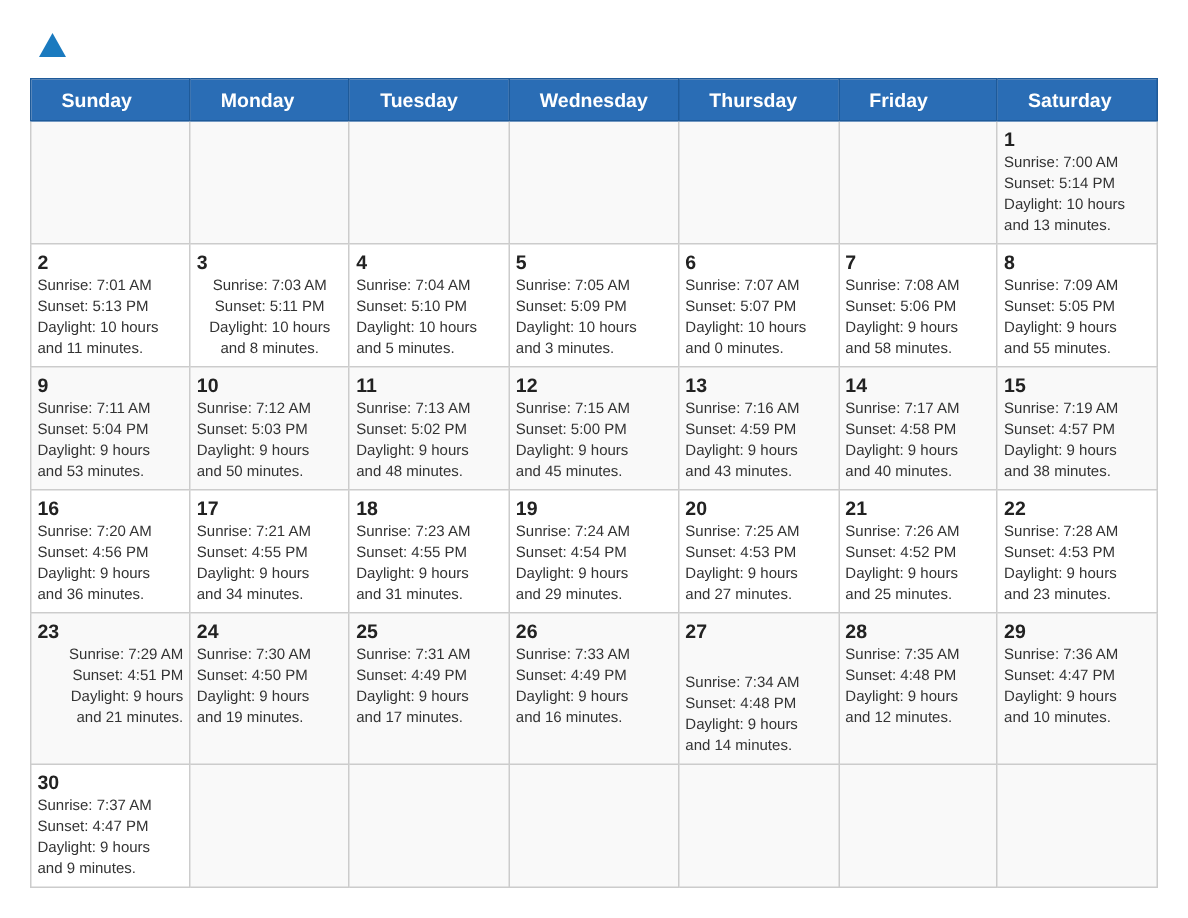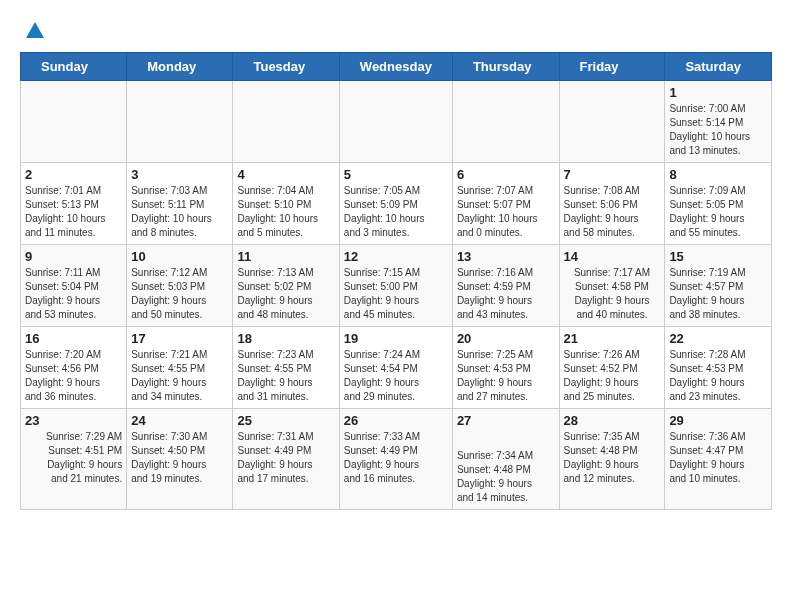--- a/index.html
+++ b/index.html
@@ -142,21 +142,21 @@
       <tr>
         <td>
           <span class="day-num">2</span>
           <div class="day-info" style="white-space: pre-line;">Sunrise: 7:01 AM
 Sunset: 5:13 PM
 Daylight: 10 hours
 and 11 minutes.</div>
         </td>
         <td>
           <span class="day-num">3</span>
-          <div class="day-info" style="white-space: pre-line;">Sunrise: 7:03 AM
+          <div class="day-info" style="white-space: pre-line; text-align: center;">Sunrise: 7:03 AM
 Sunset: 5:11 PM
 Daylight: 10 hours
 and 8 minutes.</div>
         </td>
         <td>
           <span class="day-num">4</span>
           <div class="day-info" style="white-space: pre-line;">Sunrise: 7:04 AM
 Sunset: 5:10 PM
 Daylight: 10 hours
 and 5 minutes.</div>
@@ -221,21 +221,21 @@
         </td>
         <td>
           <span class="day-num">13</span>
           <div class="day-info" style="white-space: pre-line;">Sunrise: 7:16 AM
 Sunset: 4:59 PM
 Daylight: 9 hours
 and 43 minutes.</div>
         </td>
         <td>
           <span class="day-num">14</span>
-          <div class="day-info" style="white-space: pre-line; text-align: center;">Sunrise: 7:17 AM
+          <div class="day-info" style="white-space: pre-line;">Sunrise: 7:17 AM
 Sunset: 4:58 PM
 Daylight: 9 hours
 and 40 minutes.</div>
         </td>
         <td>
           <span class="day-num">15</span>
           <div class="day-info" style="white-space: pre-line;">Sunrise: 7:19 AM
 Sunset: 4:57 PM
 Daylight: 9 hours
 and 38 minutes.</div>
@@ -335,15 +335,30 @@
 Daylight: 9 hours
 and 12 minutes.</div>
         </td>
         <td>
           <span class="day-num">29</span>
           <div class="day-info" style="white-space: pre-line;">Sunrise: 7:36 AM
 Sunset: 4:47 PM
 Daylight: 9 hours
 and 10 minutes.</div>
         </td>
+      </tr>
+      <tr>
+        <td>
+          <span class="day-num">30</span>
+          <div class="day-info" style="white-space: pre-line;">Sunrise: 7:37 AM
+Sunset: 4:47 PM
+Daylight: 9 hours
+and 9 minutes.</div>
+        </td>
+        <td class="empty"></td>
+        <td class="empty"></td>
+        <td class="empty"></td>
+        <td class="empty"></td>
+        <td class="empty"></td>
+        <td class="empty"></td>
       </tr>
     </tbody>
 </table>
 
 </body></html>

